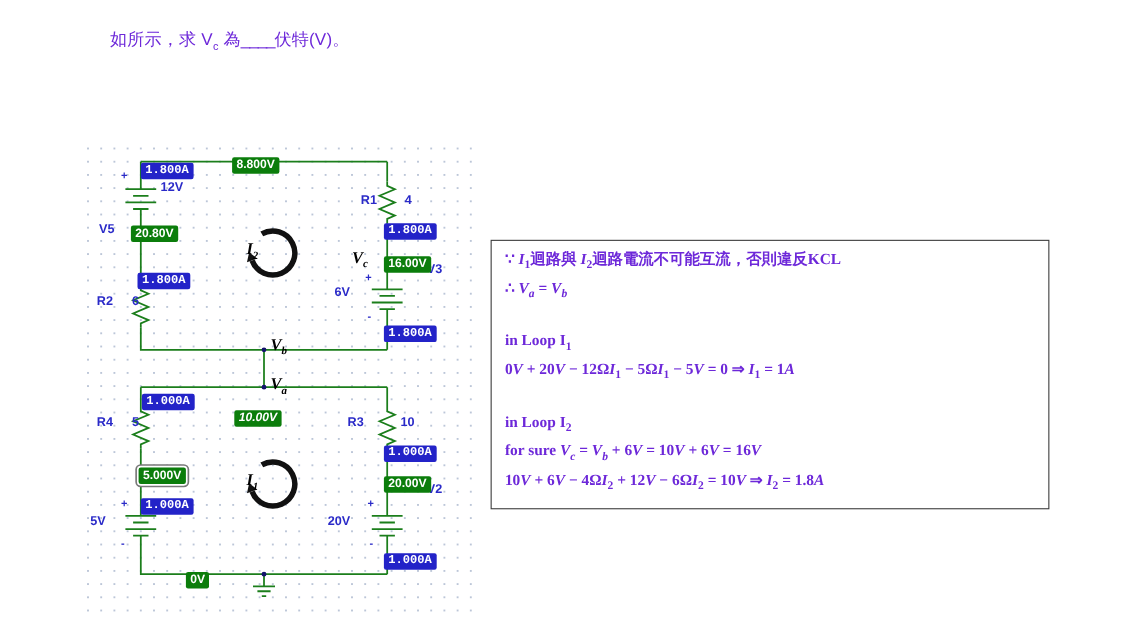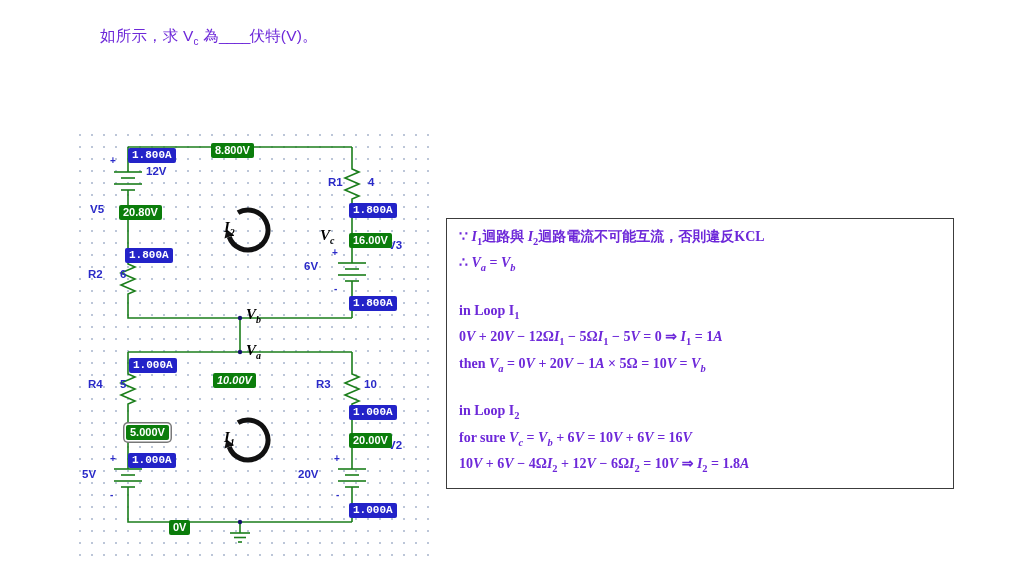--- a/index.html
+++ b/index.html
@@ -157,21 +157,20 @@
       <div class="badge voltage" style="left: 99px; top: 395px;">0V</div>
     </div>
 
   <div class="solution">
     <div>
         <div class="sol-line"><span>∵ </span><span class="it">I</span><sub>1</sub><span>迴路與 </span><span class="it">I</span><sub>2</sub><span>迴路電流不可能互流，否則違反KCL</span></div>
         <div class="sol-line"><span>∴ </span><span class="it">V</span><sub class="it">a</sub><span> = </span><span class="it">V</span><sub class="it">b</sub></div>
         <div class="sol-line">&nbsp;</div>
         <div class="sol-line"><span>in Loop I</span><sub>1</sub></div>
         <div class="sol-line"><span>0</span><span class="it">V</span><span> + 20</span><span class="it">V</span><span> − 12</span><span>Ω</span><span class="it">I</span><sub>1</sub><span> − 5</span><span>Ω</span><span class="it">I</span><sub>1</sub><span> − 5</span><span class="it">V</span><span> = 0 ⇒ </span><span class="it">I</span><sub>1</sub><span> = 1</span><span class="it">A</span></div>
-        <div class="sol-line"><span>then </span><span class="it">V</span><sub class="it">a</sub><span> = 0</span><span class="it">V</span><span> + 20</span><span class="it">V</span><span> − 1</span><span class="it">A</span><span> × 5</span><span>Ω</span><span> = 10</span><span class="it">V</span><span> = </span><span class="it">V</span><sub class="it">b</sub></div>
         <div class="sol-line">&nbsp;</div>
         <div class="sol-line"><span>in Loop I</span><sub>2</sub></div>
         <div class="sol-line"><span>for sure </span><span class="it">V</span><sub class="it">c</sub><span> = </span><span class="it">V</span><sub class="it">b</sub><span> + 6</span><span class="it">V</span><span> = 10</span><span class="it">V</span><span> + 6</span><span class="it">V</span><span> = 16</span><span class="it">V</span></div>
         <div class="sol-line"><span>10</span><span class="it">V</span><span> + 6</span><span class="it">V</span><span> − 4</span><span>Ω</span><span class="it">I</span><sub>2</sub><span> + 12</span><span class="it">V</span><span> − 6</span><span>Ω</span><span class="it">I</span><sub>2</sub><span> = 10</span><span class="it">V</span><span> ⇒ </span><span class="it">I</span><sub>2</sub><span> = 1.8</span><span class="it">A</span></div>
       </div>
   </div>
 
 </div>
 
 </body></html>

